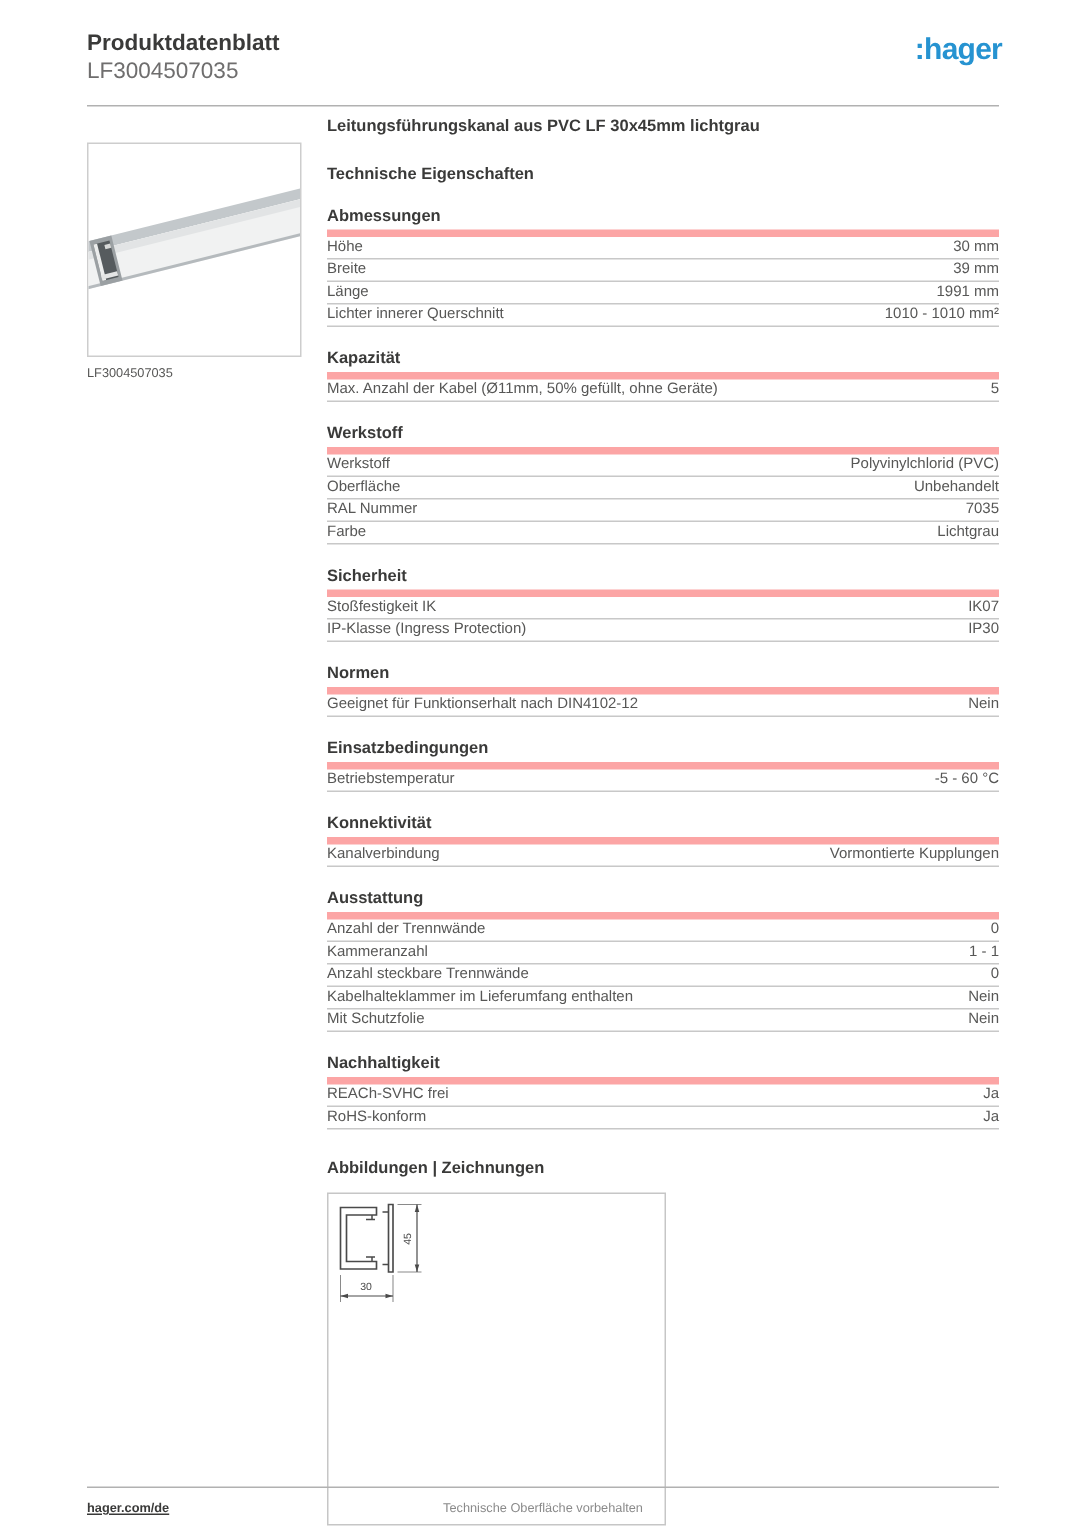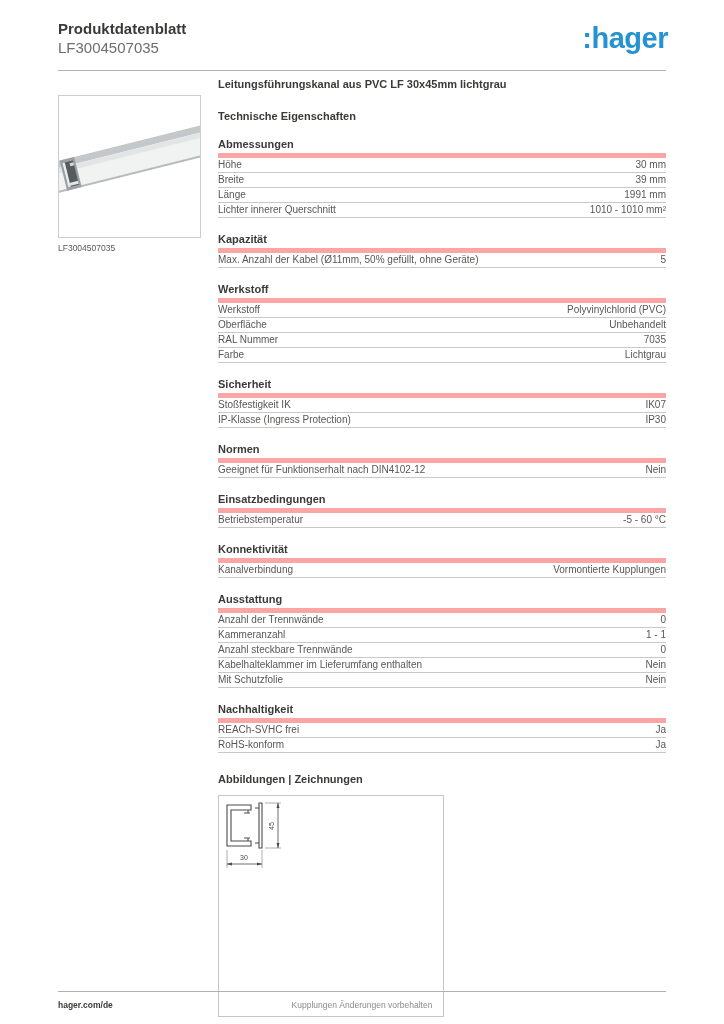--- a/index.html
+++ b/index.html
@@ -6,21 +6,21 @@
   html,body { background:#ffffff; }
   body {
     width:724px; height:1024px; position:relative; overflow:hidden;
     font-family:"Liberation Sans", sans-serif; color:#3a3a39;
   }
   .page { position:absolute; inset:0; background:#fff; }
 
   
   .hdr-title { position:absolute; left:58px; top:20px; font-size:15px; font-weight:bold; color:#3a3a39; }
   .hdr-sub   { position:absolute; left:58px; top:39px; font-size:15px; color:#6f6e6e; }
-  .logo      { position:absolute; right:56px; top:22px; font-size:29px; font-weight:bold; letter-spacing:-0.5px; }
+  .logo      { position:absolute; right:56px; top:22px; font-size:20px; font-weight:bold; letter-spacing:-0.5px; }
   .hdr-line  { position:absolute; left:58px; right:58px; top:70px; height:1px; background:#b1b1b1; }
 
   
   .photo-box { position:absolute; left:58px; top:95px; width:143px; height:143px; border:1px solid #cdcdcd; background:#fff; }
   .photo-caption { position:absolute; left:58px; top:243px; font-size:8.5px; color:#575756; }
 
   
   .rcol { position:absolute; left:218px; top:78px; width:448px; }
   .prod-title { font-size:11px; font-weight:bold; color:#3a3a39; line-height:13px; }
   .tech-head  { font-size:11px; font-weight:bold; color:#3a3a39; margin-top:19px; line-height:13px; }
@@ -29,21 +29,21 @@
   .row { display:flex; justify-content:space-between; align-items:baseline;
          font-size:10px; color:#575756; line-height:10px; padding:2px 0 2px 0; border-bottom:1px solid #c8c8c8; }
   .row .lbl { text-align:center; }
   .row .val { text-align:right; white-space:nowrap; }
 
   .draw-head { font-size:11px; font-weight:bold; color:#3a3a39; margin-top:20px; line-height:12px; }
   .draw-box  { margin-top:10px; width:226px; height:222px; border:1px solid #c6c6c6; background:#fff; }
 
   
   .ftr-line { position:absolute; left:58px; right:58px; top:991px; height:1px; background:#b1b1b1; }
-  .ftr-site { position:absolute; left:58px; top:1000px; font-size:8.5px; font-weight:bold; color:#3a3a39; }
+  .ftr-site { position:absolute; left:58px; top:1000px; font-size:8.5px; font-weight:bold; color:#3a3a39;text-decoration:underline; }
   .ftr-note { position:absolute; left:0; right:0; top:1000px; text-align:center; font-size:8.5px; color:#8a8a8a; }
   .ftr-date { position:absolute; right:56px; top:1048px; font-size:8.5px; font-weight:bold; color:#3a3a39; }
 </style>
 </head>
 <body>
 
 <div class="page">
 
   <div class="hdr-title">Produktdatenblatt</div>
   <div class="hdr-sub">LF3004507035</div>
@@ -214,16 +214,16 @@
         <path d="M59,7 V52" stroke="#4a4a4a" stroke-width="0.8"></path>
         <polygon points="59,7 57.5,12 60.5,12" fill="#4a4a4a"></polygon>
         <polygon points="59,52 57.5,47 60.5,47" fill="#4a4a4a"></polygon>
         <text x="55" y="30" font-size="7" fill="#4a4a4a" text-anchor="middle" transform="rotate(-90 55 30)" font-family="Liberation Sans, sans-serif">45</text>
       </svg>
     </div>
   </div>
 
   <div class="ftr-line"></div>
   <div class="ftr-site">hager.com/de</div>
-  <div class="ftr-note">Kupplungen Änderungen vorbehalten</div>
+  <div class="ftr-note">Technische Oberfläche vorbehalten</div>
   <div class="ftr-date">20.12.2025</div>
 
 </div>
 
 </body></html>

